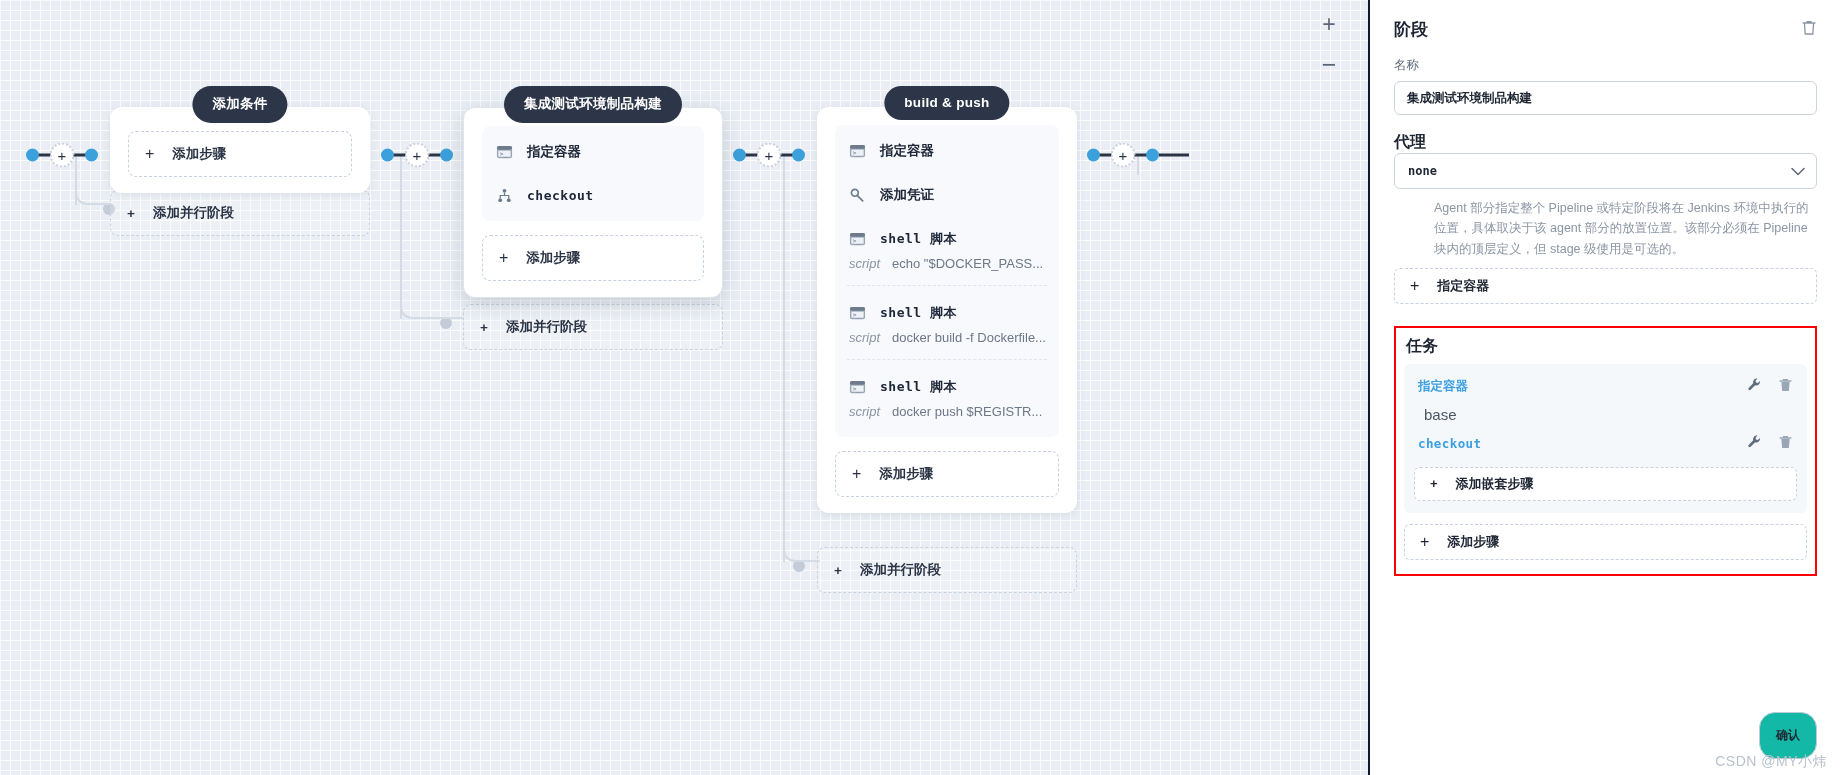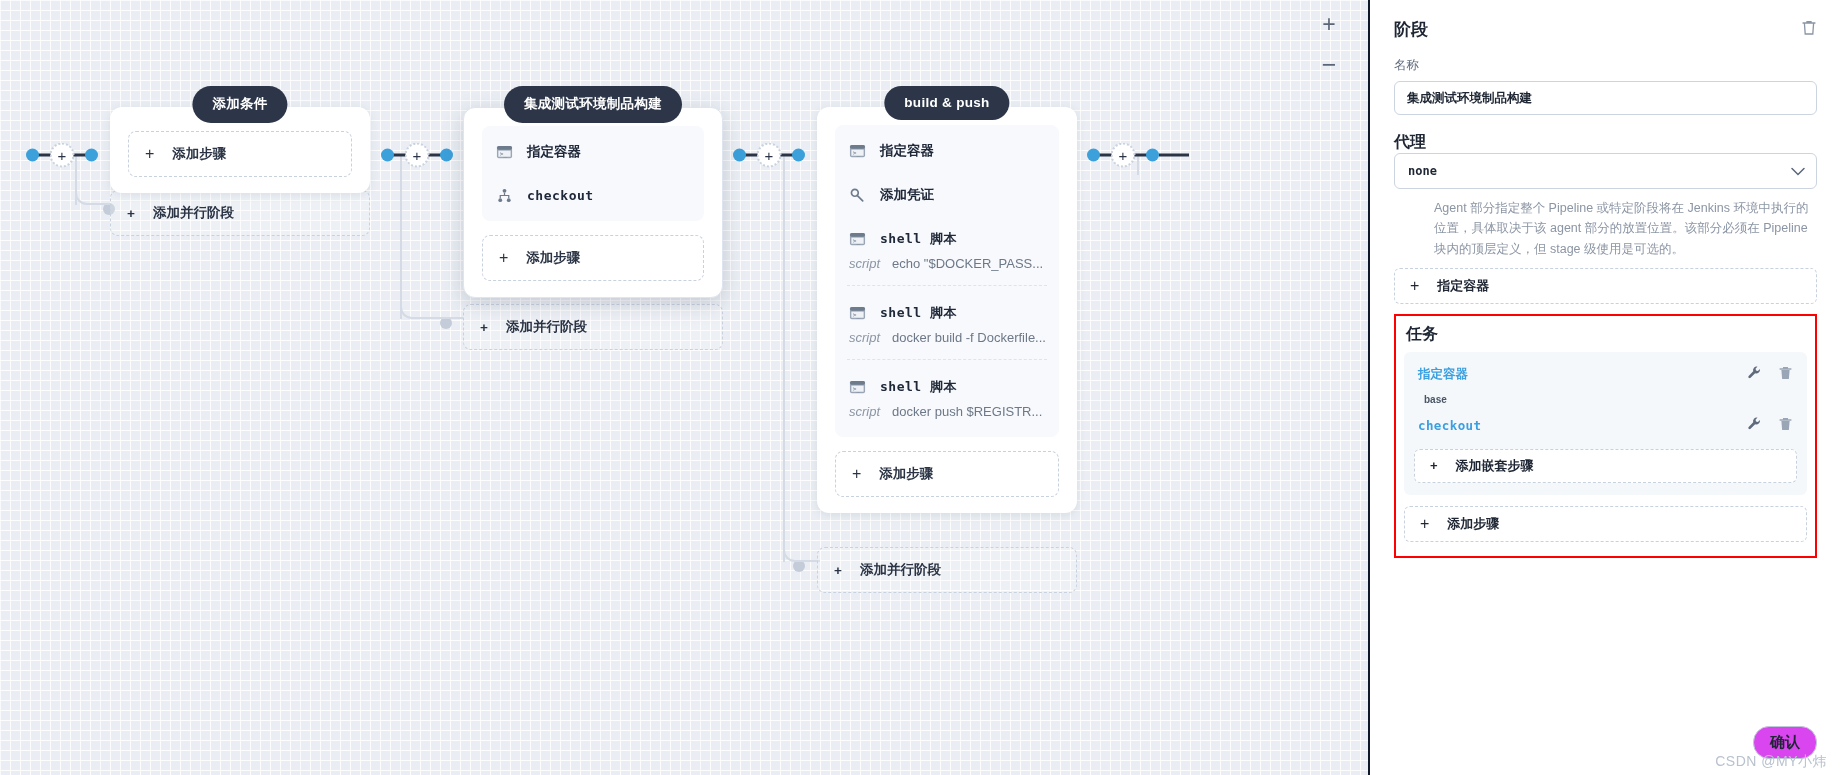--- a/index.html
+++ b/index.html
@@ -174,45 +174,45 @@
   .dashed-btn {
     margin-top: 9px;
     border: 1px dashed #c8d1de; border-radius: 6px;
     height: 36px; display: flex; align-items: center; gap: 18px;
     padding: 0 15px; font-size: 13px; font-weight: bold; color: #1e2633;
     cursor: pointer; background: #fff;
   }
   .dashed-btn .pl { font-size: 16px; font-weight: normal; }
 
   .tasks-box {
-    margin-top: 10px;
+    margin-top: 22px;
     border: 2px solid #ff0000;
     padding: 8px 8px 14px;
   }
   .tasks-title { font-size: 16px; font-weight: bold; color: #1e2633; margin: 0 0 7px 2px; }
   .task-card { background: #f5f8fb; border-radius: 6px; padding: 10px 10px 12px; }
   .task-row { display: flex; align-items: center; justify-content: space-between; padding: 3px 4px; }
   .task-link { font-size: 12.5px; font-weight: bold; color: #3b9fe0; cursor: pointer; }
   .task-link.mono { font-family: "DejaVu Sans Mono", monospace; letter-spacing: .4px; }
   .task-actions { display: flex; align-items: center; gap: 16px; }
-  .task-sub { font-size: 10px; color: #4a5565; padding: 6px 4px 8px 10px; font-weight: bold; }
+  .task-sub { font-size: 15px; color: #4a5565; padding: 6px 4px 8px 10px; }
   .nested-btn {
     margin-top: 10px;
     border: 1px dashed #c8d1de; border-radius: 6px; background: #fff;
     height: 34px; display: flex; align-items: center; gap: 18px;
     padding: 0 15px; font-size: 13px; font-weight: bold; color: #1e2633; cursor: pointer;
   }
   .confirm-wrap {
     position: absolute; right: 24px; bottom: 16px;
   }
   .confirm-btn {
     border: 1px solid #bfcad8; border-radius: 16px;
-    background: #d946ef; color: #1e2633;
-    font-size: 15px; font-weight: bold;
-    padding: 6px 16px; cursor: pointer;
+    background: #14b8a6; color: #1e2633;
+    font-size: 12px; font-weight: bold;
+    padding: 14px 16px; cursor: pointer;
     font-family: "Liberation Sans", sans-serif;
   }
   .watermark {
     position: absolute; right: 14px; bottom: 4px;
     font-size: 14px; color: #b9c2ce; letter-spacing: .5px;
     user-select: none; pointer-events: none;
   }
 </style>
 </head>
 <body>

